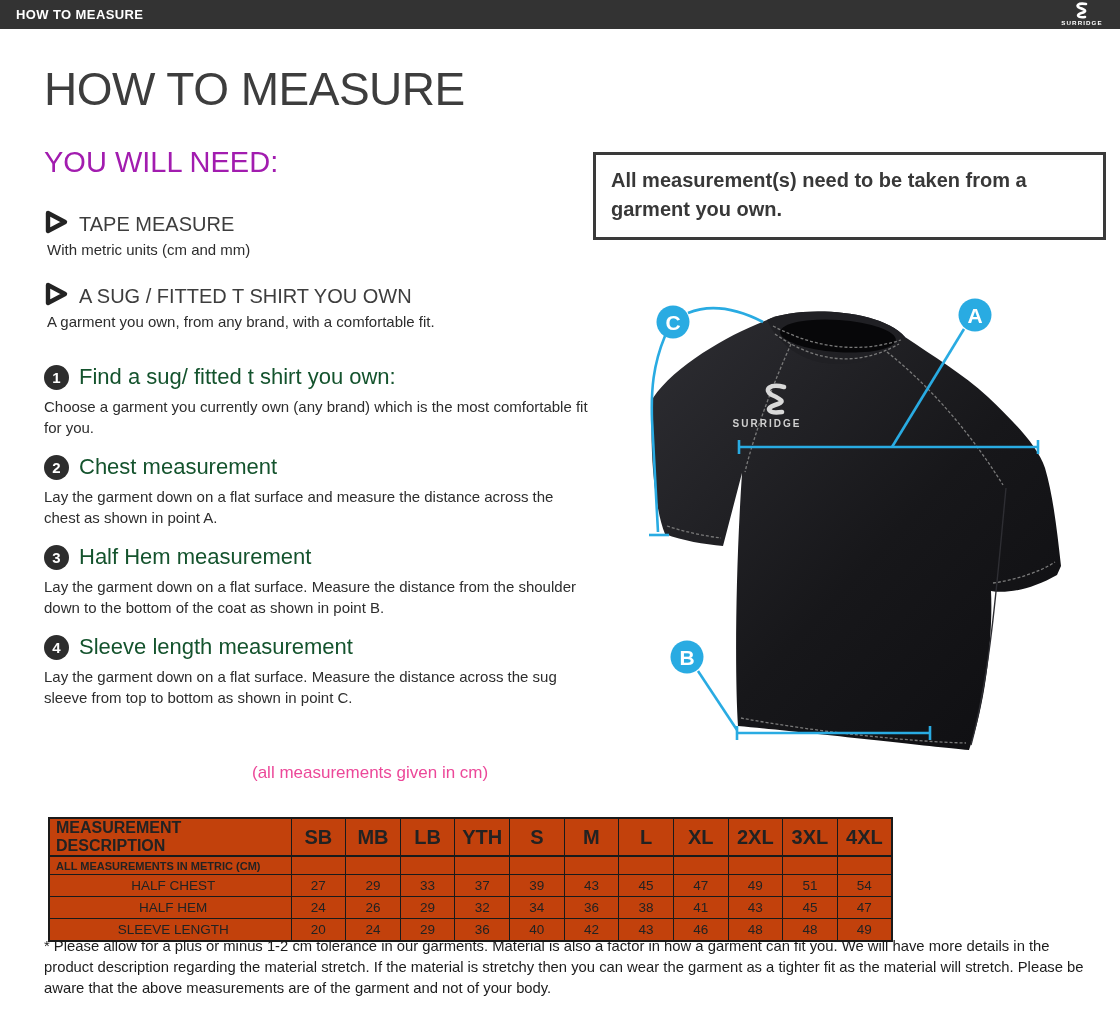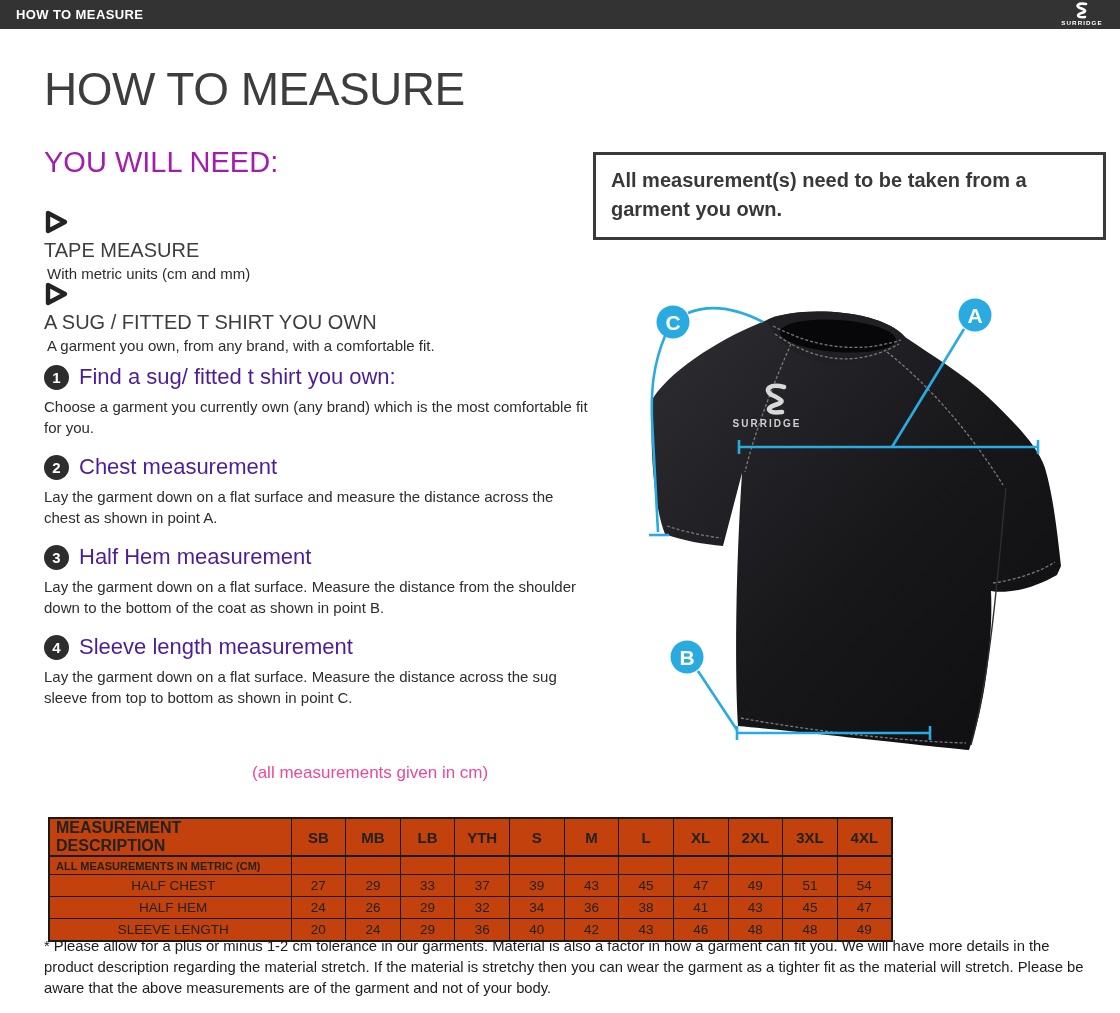--- a/index.html
+++ b/index.html
@@ -12,50 +12,50 @@
                 color:#ffffff;letter-spacing:.4px;}
   .topbar-logo{position:absolute;right:8px;top:1px;}
 
   
   .page-title{position:absolute;left:44px;top:62px;font-size:46px;font-weight:400;
               color:#3d3d3d;letter-spacing:-0.5px;}
   .need-heading{position:absolute;left:44px;top:146px;font-size:29px;font-weight:400;color:#a21caf;}
 
   
   .need-item{position:absolute;left:44px;width:560px;}
-  .need-item .head{display:flex;align-items:flex-start;gap:1px;flex-direction:column;}
+  .need-item .head{display:flex;align-items:center;gap:11px;}
   .need-item .label{font-size:20px;color:#3d3d3d;}
   .need-item .desc{margin-top:3px;margin-left:3px;font-size:15px;color:#2d2d2d;}
   .item-1{top:210px;} .item-2{top:282px;}
 
   
   .step{position:absolute;left:44px;width:545px;}
   .step .head{display:flex;align-items:center;gap:10px;}
   .step .badge{width:25px;height:25px;border-radius:50%;background:#2d2d2d;color:#fff;
                font-size:15px;font-weight:bold;display:flex;align-items:center;justify-content:center;flex:0 0 25px;}
-  .step .title{font-size:22px;color:#4c1d95;}
+  .step .title{font-size:22px;color:#14532d;}
   .step .desc{margin-top:6px;font-size:15px;color:#2d2d2d;line-height:1.4;}
   .step-1{top:364px;} .step-2{top:454px;} .step-3{top:544px;} .step-4{top:634px;}
 
   
   .note-box{position:absolute;left:593px;top:152px;width:513px;box-sizing:border-box;
             border:3px solid #3a3a3a;padding:11px 15px 13px 15px;}
   .note-box .txt{font-size:20px;font-weight:bold;color:#383838;line-height:1.45;}
 
   
   .diagram{position:absolute;left:595px;top:280px;width:520px;height:500px;}
 
   
   .chart-heading{position:absolute;left:44px;top:748px;font-size:30px;font-weight:400;color:#3d3d3d;}
   .chart-sub{position:absolute;left:252px;top:763px;font-size:17px;color:#ec4899;}
   table.size-chart{position:absolute;left:48px;top:817px;width:845px;border-collapse:collapse;
                    table-layout:fixed;background:#c2410c;}
   table.size-chart th,table.size-chart td{border:1px solid #1a1a1a;padding:0;color:#222;}
   table.size-chart{border:2px solid #1a1a1a;}
-  table.size-chart thead th{height:27px;font-size:15px;font-weight:bold;border-bottom:2px solid #1a1a1a;}
+  table.size-chart thead th{height:27px;font-size:20px;font-weight:bold;border-bottom:2px solid #1a1a1a;}
   table.size-chart th.desc-col{text-align:left;padding-left:6px;font-size:16px;}
   table.size-chart tr.metric-row td{height:17px;font-size:11px;font-weight:bold;}
   table.size-chart tr.data-row td{height:21px;font-size:13.5px;text-align:center;}
   table.size-chart td.row-label{text-align:left;padding-left:6px;}
 
   
   .footnote{position:absolute;left:44px;top:936px;width:1046px;font-size:14.8px;
             color:#1c1c1c;line-height:1.42;}
 </style>
 </head>

